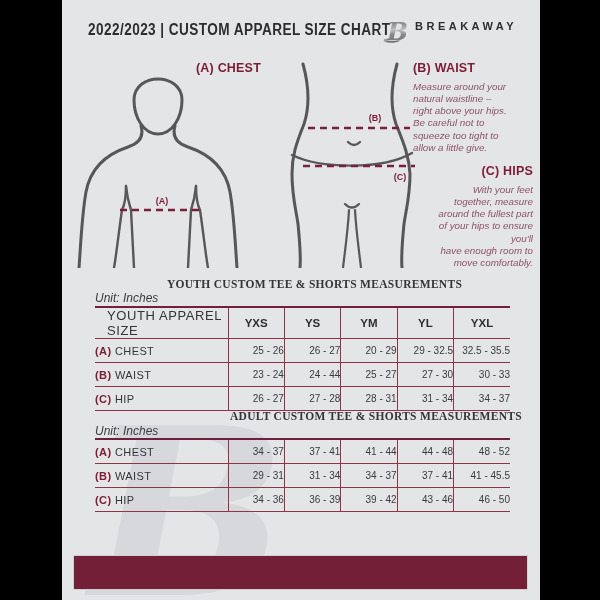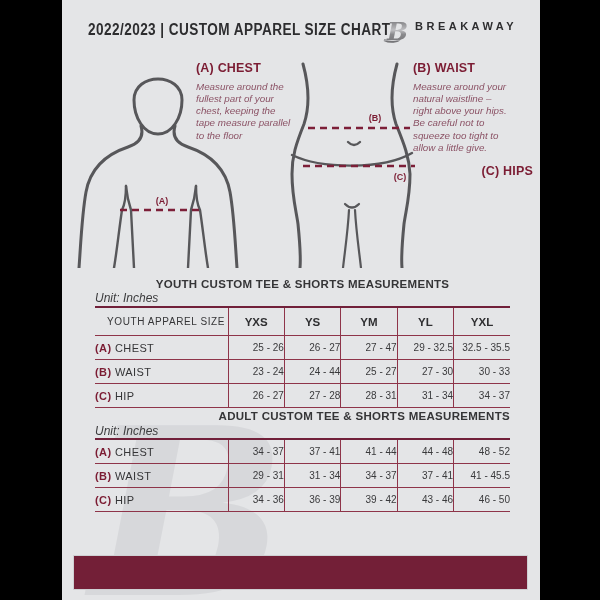--- a/index.html
+++ b/index.html
@@ -13,31 +13,31 @@
   .brand{position:absolute;left:353px;top:20px;font-size:11px;font-weight:bold;letter-spacing:3.5px;color:#2d2d2f;z-index:1;}
   .fig{position:absolute;z-index:1;}
   .fig-torso{left:14px;top:58px;}
   .fig-lower{left:221px;top:58px;}
   .sec{position:absolute;width:120px;z-index:1;}
   .sec-a{left:134px;top:61px;}
   .sec-b{left:351px;top:61px;}
   .sec-c{left:351px;top:164px;text-align:right;}
   .sec h3{margin:0 0 6px 0;font-size:12.5px;font-weight:bold;color:#7b1c33;letter-spacing:.2px;}
   .sec p{margin:0;font-size:9.8px;font-style:italic;color:#8b5265;line-height:1.24;white-space:pre-line;}
-  .tbl-title{position:absolute;left:33px;width:415px;text-align:center;font-size:11.5px;font-weight:bold;
-    color:#353537;letter-spacing:.3px;z-index:1;}
+  .tbl-title{position:absolute;left:45px;width:415px;text-align:center;font-size:11.5px;font-weight:bold;
+    color:#353537;letter-spacing:.3px;z-index:1;font-family:Liberation Serif, serif;}
   .tbl-unit{position:absolute;left:33px;width:415px;text-align:left;font-size:12px;font-style:italic;
     color:#3c3c3e;z-index:1;}
   table.size{position:absolute;left:33px;width:415px;border-collapse:collapse;table-layout:fixed;
     border-top:2px solid #71203a;z-index:1;background:transparent;}
   table.size col.c0{width:133px;}
   table.size th,table.size td{border-bottom:1.5px solid #8e3449;padding:0;}
   table.size th+th,table.size td+td{border-left:1.5px solid #8e3449;}
   table.size th{height:27px;font-size:11.5px;font-weight:bold;color:#2f2f31;text-align:center;}
-  table.size th.first{font-weight:normal;font-size:10px;text-align:left;padding-left:12px;letter-spacing:.6px;color:#353537;}
+  table.size th.first{font-weight:normal;font-size:13px;text-align:left;padding-left:12px;letter-spacing:.6px;color:#353537;}
   table.size td{height:23px;}
   td.lbl{text-align:left;padding-left:12px;font-size:11px;color:#353537;letter-spacing:.4px;}
   td.lbl .key{color:#7b1c33;font-weight:bold;}
   td.val{text-align:right;font-size:10px;color:#3a3a3c;}
   .youth-title{top:278px;} .youth-unit{top:291px;} .youth-table{top:306px;}
   .adult-title{top:410px;text-align:right;} .adult-unit{top:424px;} .adult-table{top:438px;}
   .footer-bar{position:absolute;left:11px;top:555px;width:455px;height:35px;background:#731f37;
     border:1px solid #cfd0d3;box-sizing:border-box;z-index:2;}
   svg{display:block;}
 </style>
@@ -89,37 +89,39 @@
       <path d="M 72 152 C 73 172 76 192 78 210" stroke-width="2.2"></path>
     </g>
     <path d="M 25 70 H 127" stroke="#7c1f38" stroke-width="2.4" stroke-dasharray="7 5" fill="none"></path>
     <text x="92" y="63" text-anchor="middle" font-size="9" font-weight="bold" fill="#7b1c33">(B)</text>
     <path d="M 20 108 H 132" stroke="#7c1f38" stroke-width="2.4" stroke-dasharray="7 5" fill="none"></path>
     <text x="117" y="122" text-anchor="middle" font-size="9" font-weight="bold" fill="#7b1c33">(C)</text>
   </svg>
 
   <div class="sec sec-a">
     <h3>(A) CHEST</h3>
-    <p>Measure around the
-fullest part of your
-chest, keeping the
-tape measure parallel
-to the floor</p>
   </div>
   <div class="sec sec-b">
     <h3>(B) WAIST</h3>
     <p>Measure around your
 natural waistline –
 right above your hips.
 Be careful not to
 squeeze too tight to
 allow a little give.</p>
   </div>
   <div class="sec sec-c">
     <h3>(C) HIPS</h3>
+    <p>With your feet
+together, measure
+around the fullest part
+of your hips to ensure
+you'll
+have enough room to
+move comfortably.</p>
   </div>
 
   <div class="tbl-title youth-title">YOUTH CUSTOM TEE &amp; SHORTS MEASUREMENTS</div>
   <div class="tbl-unit youth-unit">Unit: Inches</div>
   <table class="size youth-table">
     <colgroup>
         <col class="c0">
         <col>
         <col>
         <col>
@@ -132,21 +134,21 @@
       <th>YXS</th>
       <th>YS</th>
       <th>YM</th>
       <th>YL</th>
       <th>YXL</th>
     </tr>
     <tr>
       <td class="lbl"><span class="key">(A)</span> <span>CHEST</span></td>
       <td class="val">25 - 26</td>
       <td class="val">26 - 27</td>
-      <td class="val">27 - 47</td>
+      <td class="val">20 - 29</td>
       <td class="val">29 - 32.5</td>
       <td class="val">32.5 - 35.5</td>
     </tr>
     <tr>
       <td class="lbl"><span class="key">(B)</span> <span>WAIST</span></td>
       <td class="val">23 - 24</td>
       <td class="val">24 - 44</td>
       <td class="val">25 - 27</td>
       <td class="val">27 - 30</td>
       <td class="val">30 - 33</td>

